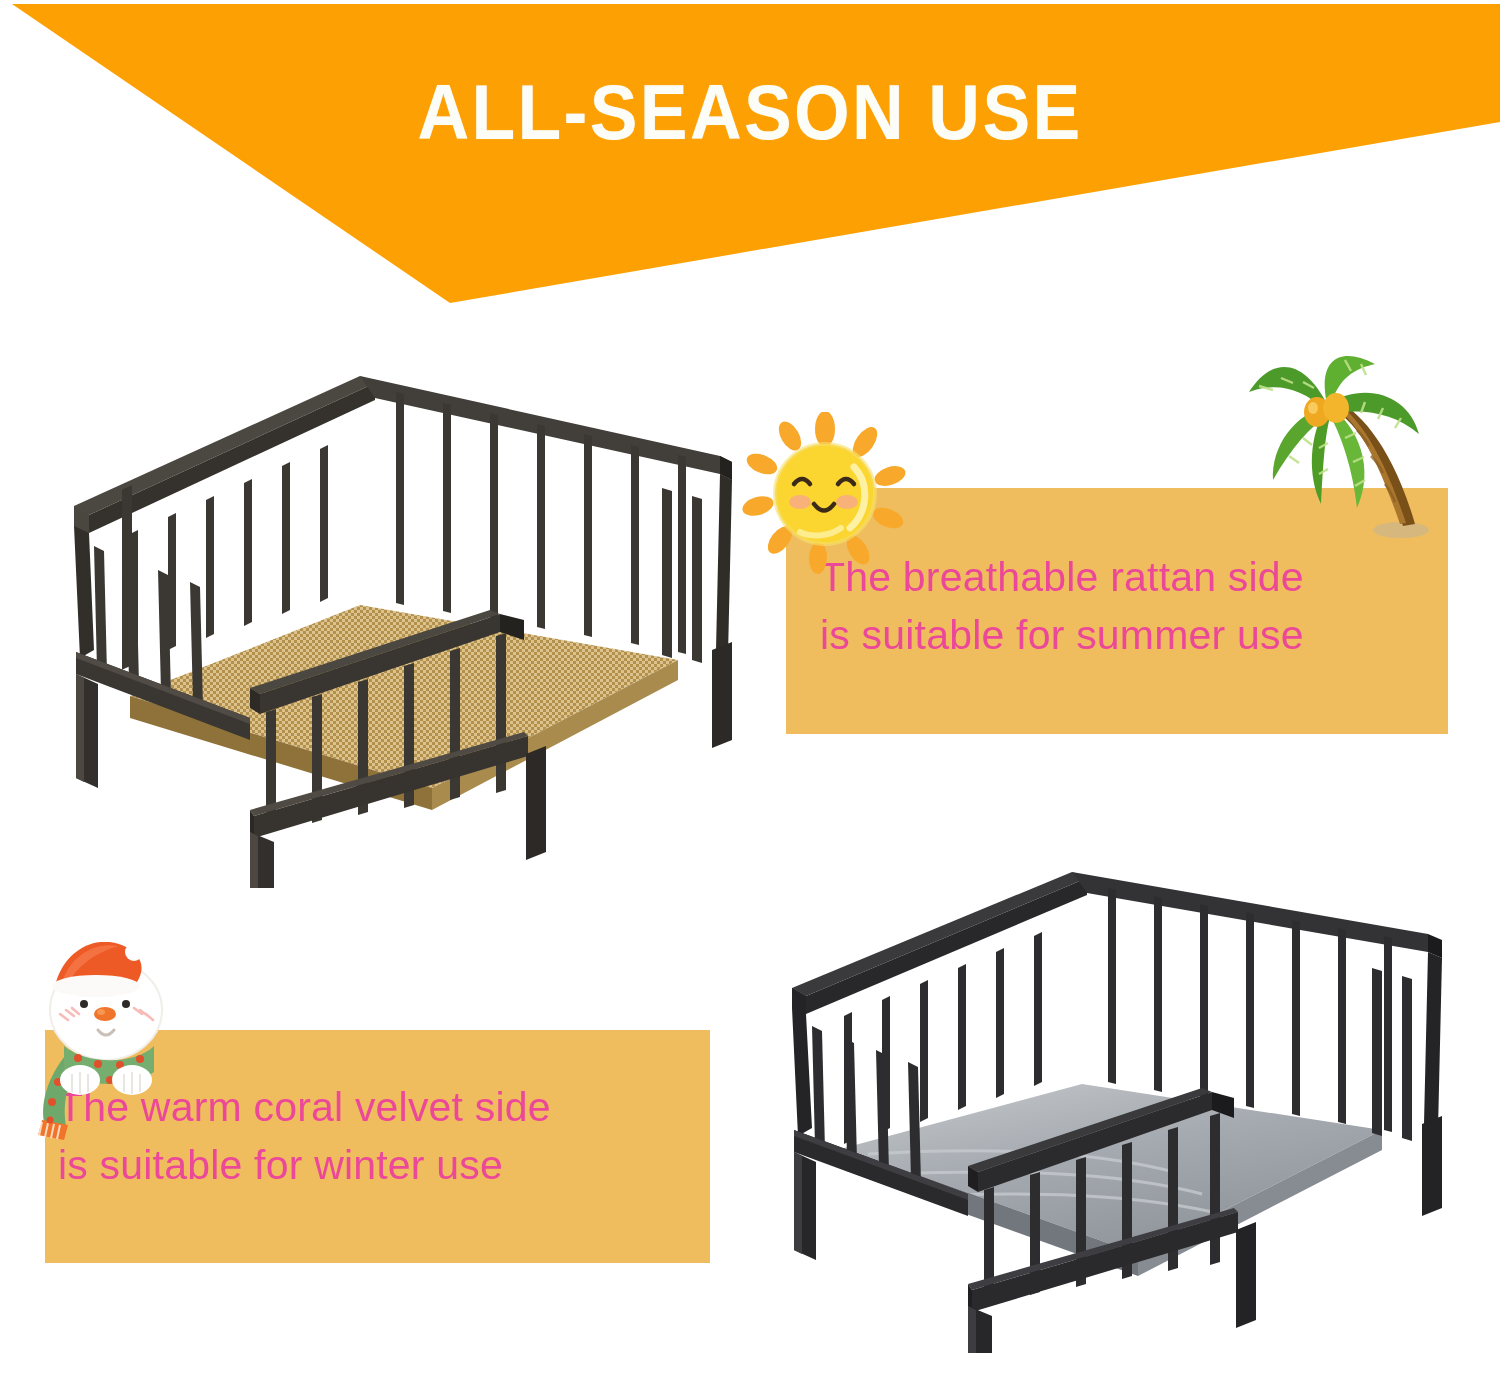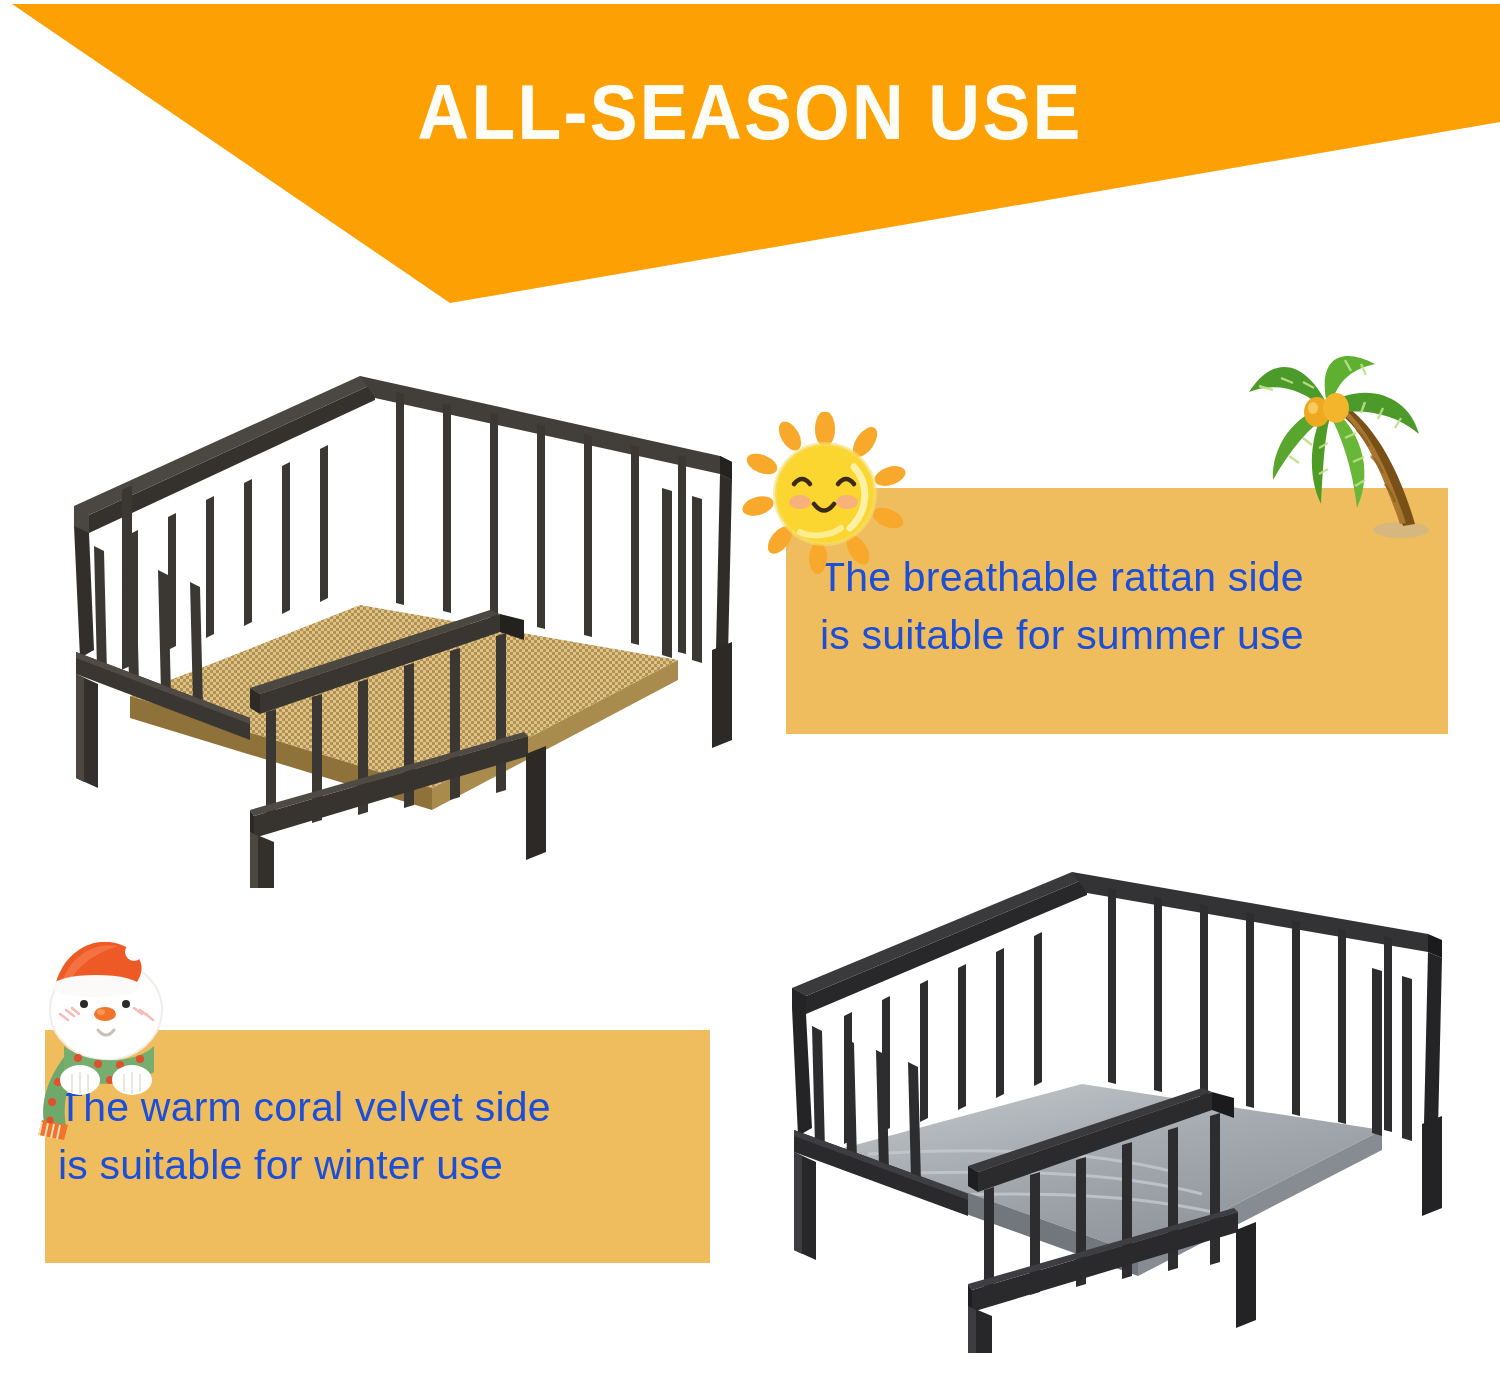--- a/index.html
+++ b/index.html
@@ -38,21 +38,21 @@
   #bed-velvet { left:782px; top:848px; width:700px; height:505px; }
 
   
   .callout { position:absolute; }
   .callout-box {
     position:absolute;
     background:#efbd5e;
   }
   .callout-text {
     position:absolute;
-    color:#1d4ed8;
+    color:#ec4899;
     font-size:41px;
     line-height:1.42;
     letter-spacing:.2px;
     white-space:pre-line;
   }
 
   #callout-summer { left:0; top:0; }
   #callout-summer .callout-box { left:786px; top:488px; width:662px; height:246px; }
   #callout-summer .callout-text { left:820px; top:548px; width:620px; }
 

